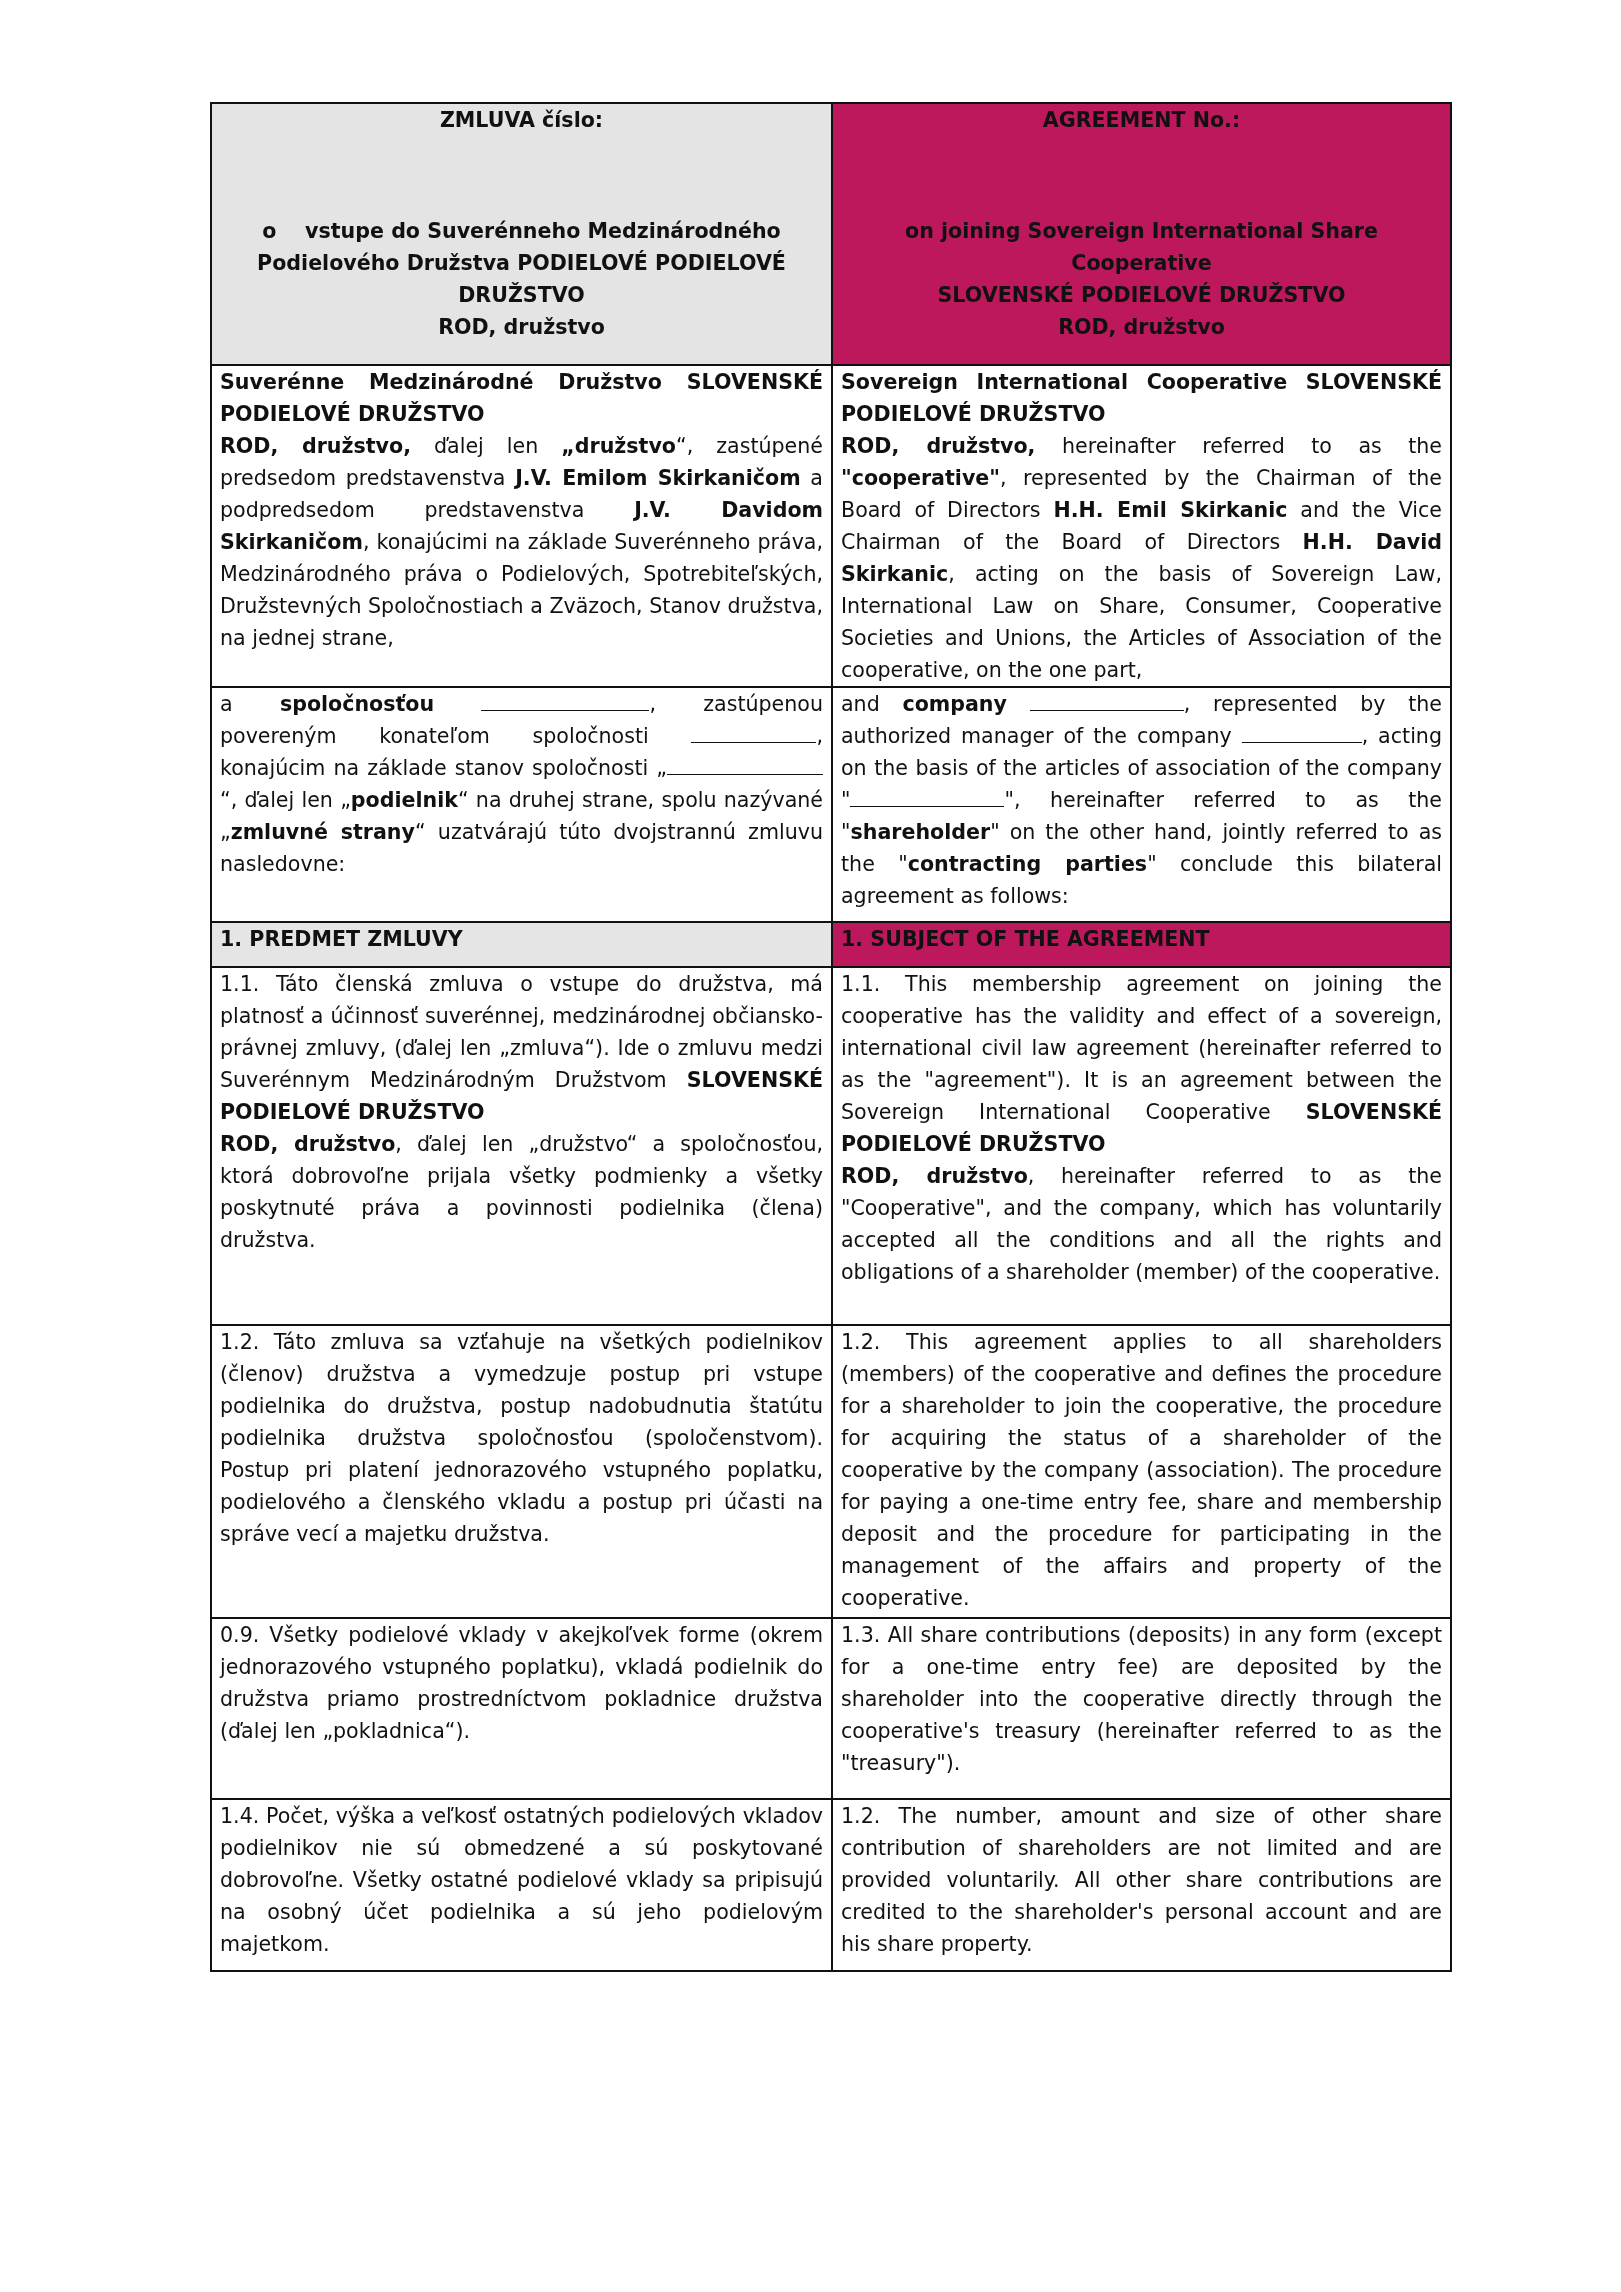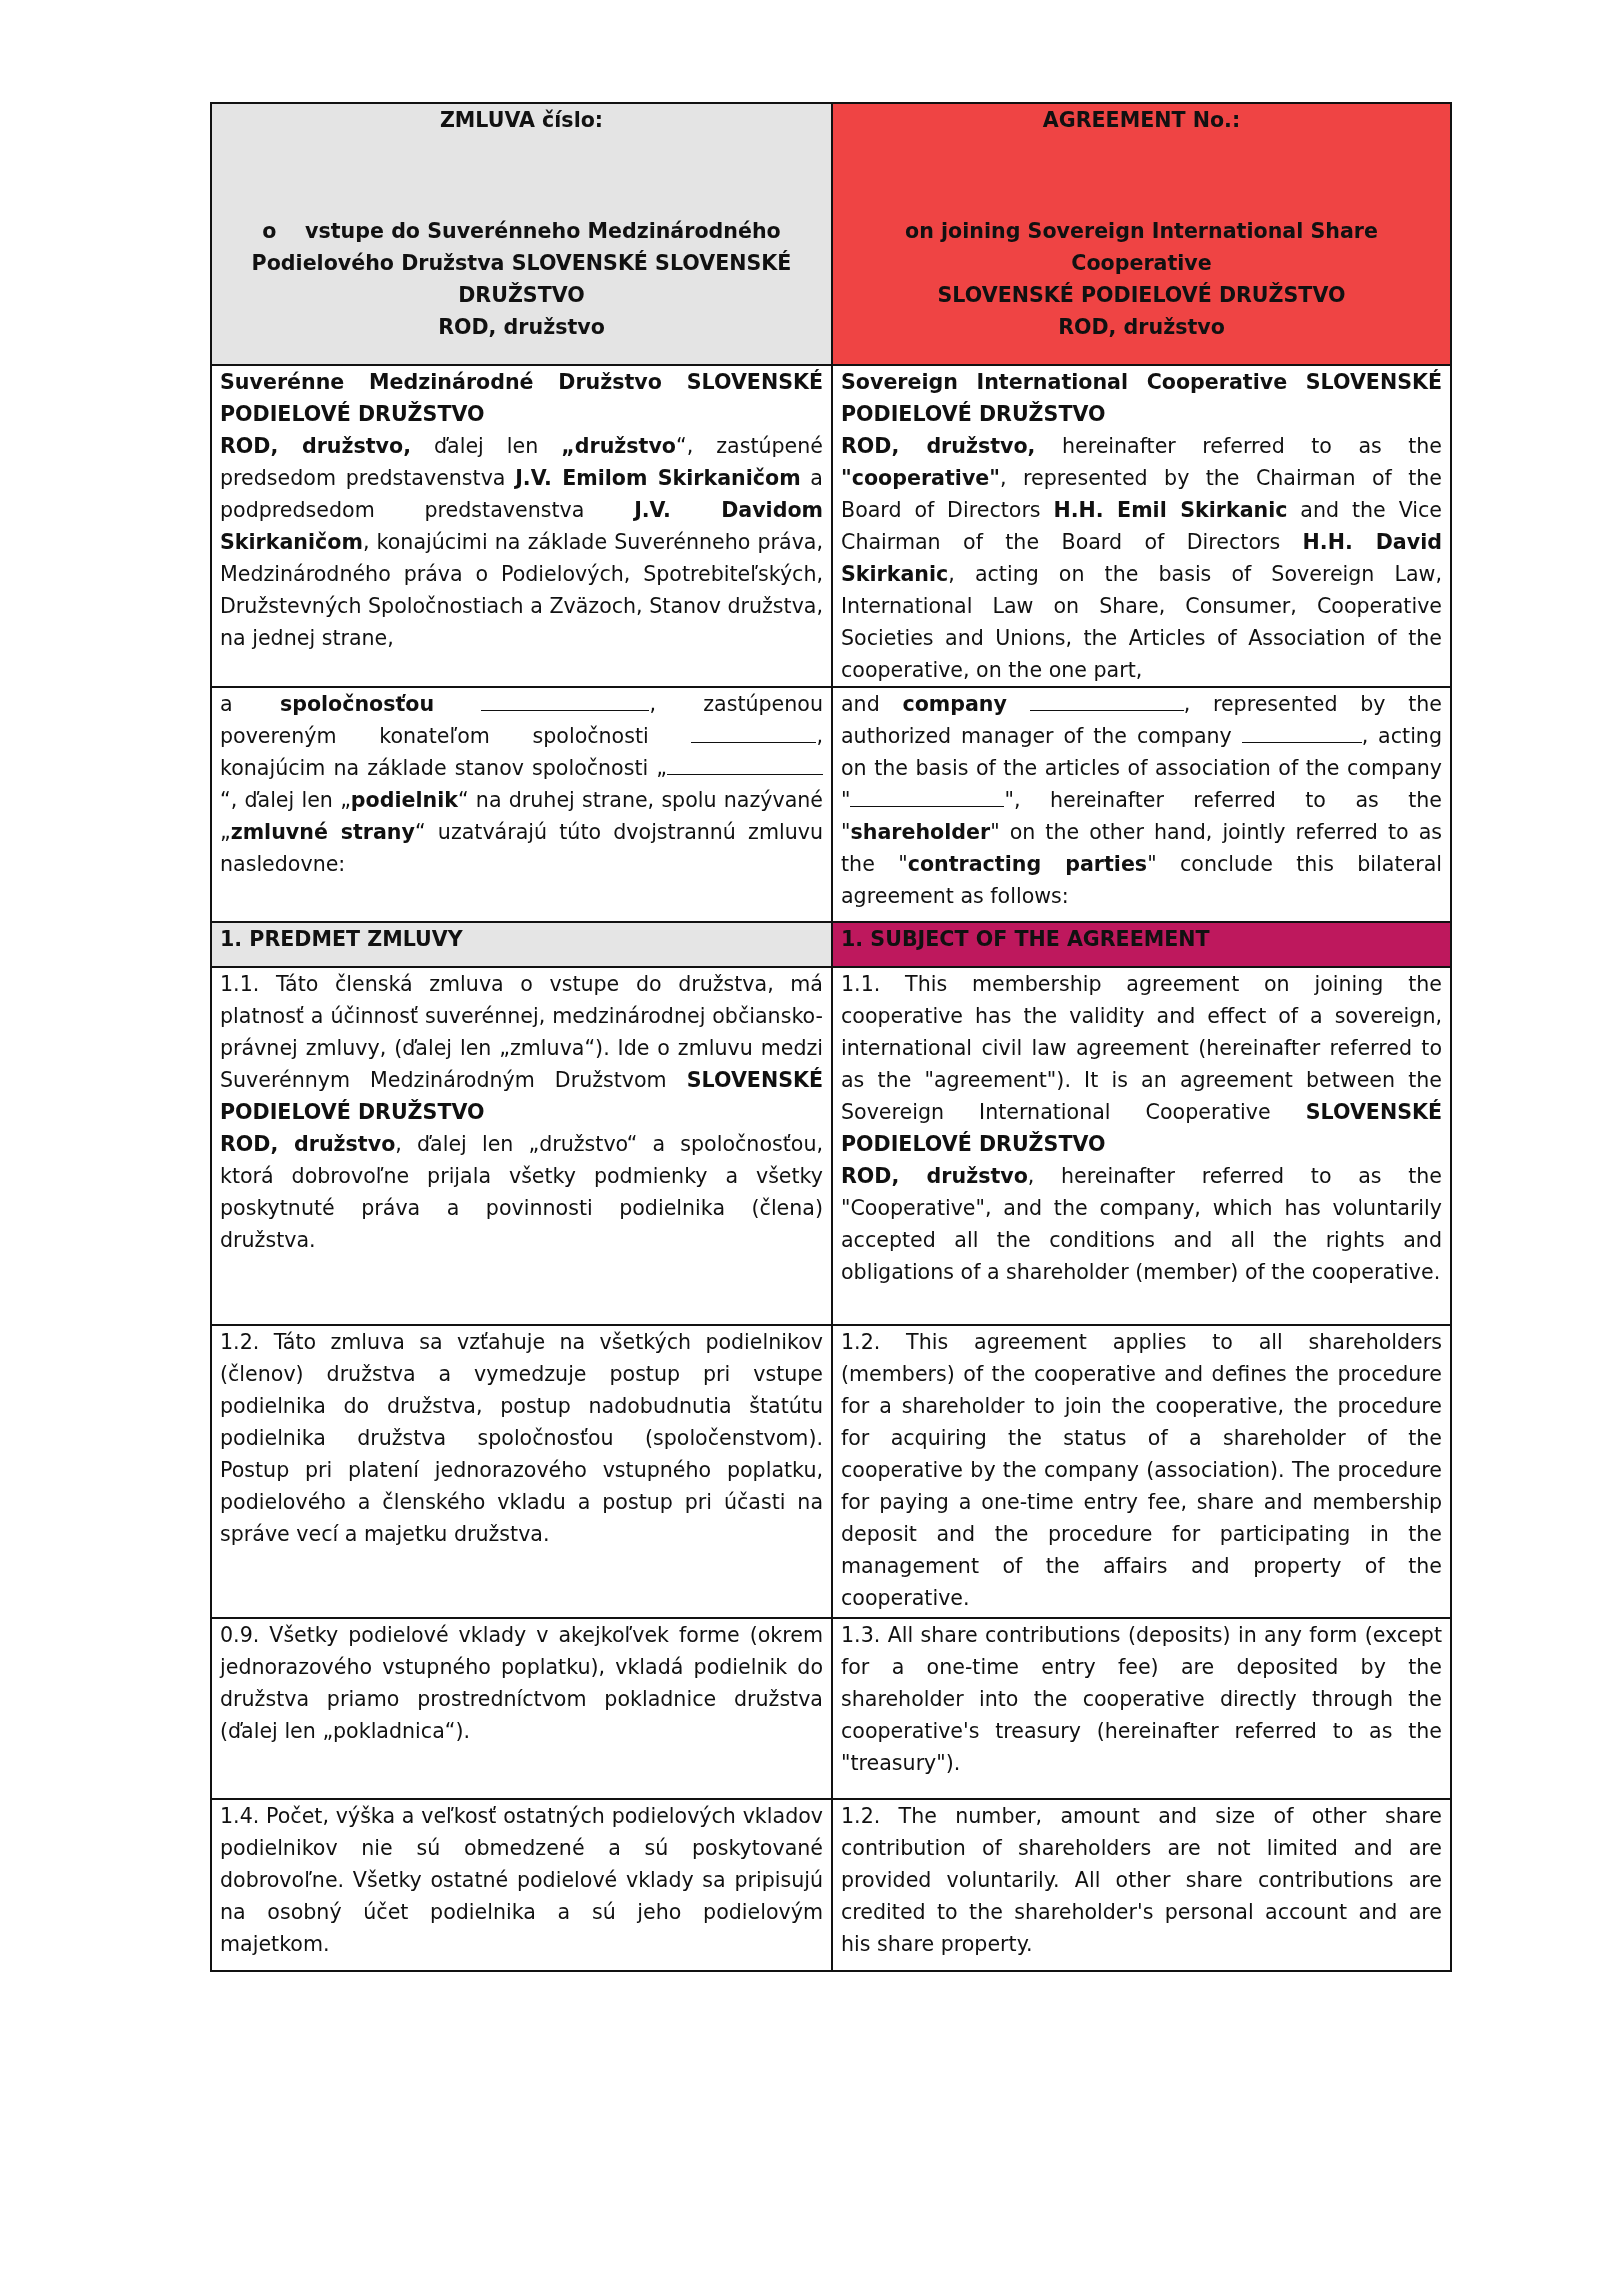--- a/index.html
+++ b/index.html
@@ -31,25 +31,25 @@
   <colgroup>
         <col class="c1">
         <col class="c2">
       </colgroup>
 
   <tbody>
         <tr class="shaded title-row">
     <td class="center" style="background: rgb(228, 228, 228);">
       <span class="t-no">ZMLUVA číslo:</span>
       <div style="white-space:pre;">o    vstupe do Suverénneho Medzinárodného</div>
-      <div>Podielového Družstva SLOVENSKÉ SLOVENSKÉ</div>
+      <div>Podielového Družstva PODIELOVÉ PODIELOVÉ</div>
       <div>DRUŽSTVO</div>
       <div>ROD, družstvo</div>
     </td>
-    <td class="center" style="background: #ef4444;">
+    <td class="center" style="background: #be185d;">
       <span class="t-no">AGREEMENT No.:</span>
       <div>on joining Sovereign International Share</div>
       <div>Cooperative</div>
       <div>SLOVENSKÉ PODIELOVÉ DRUŽSTVO</div>
       <div>ROD, družstvo</div>
     </td>
   </tr>
 
 
   <tr class="parties-row">

